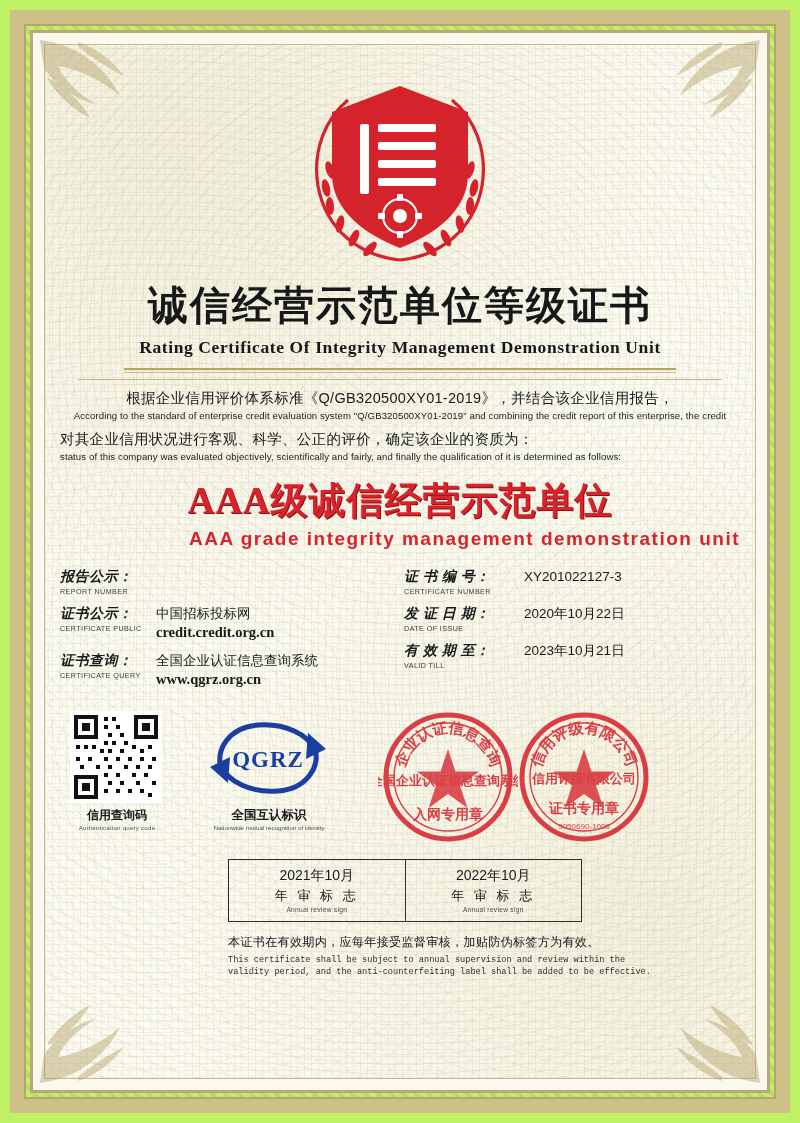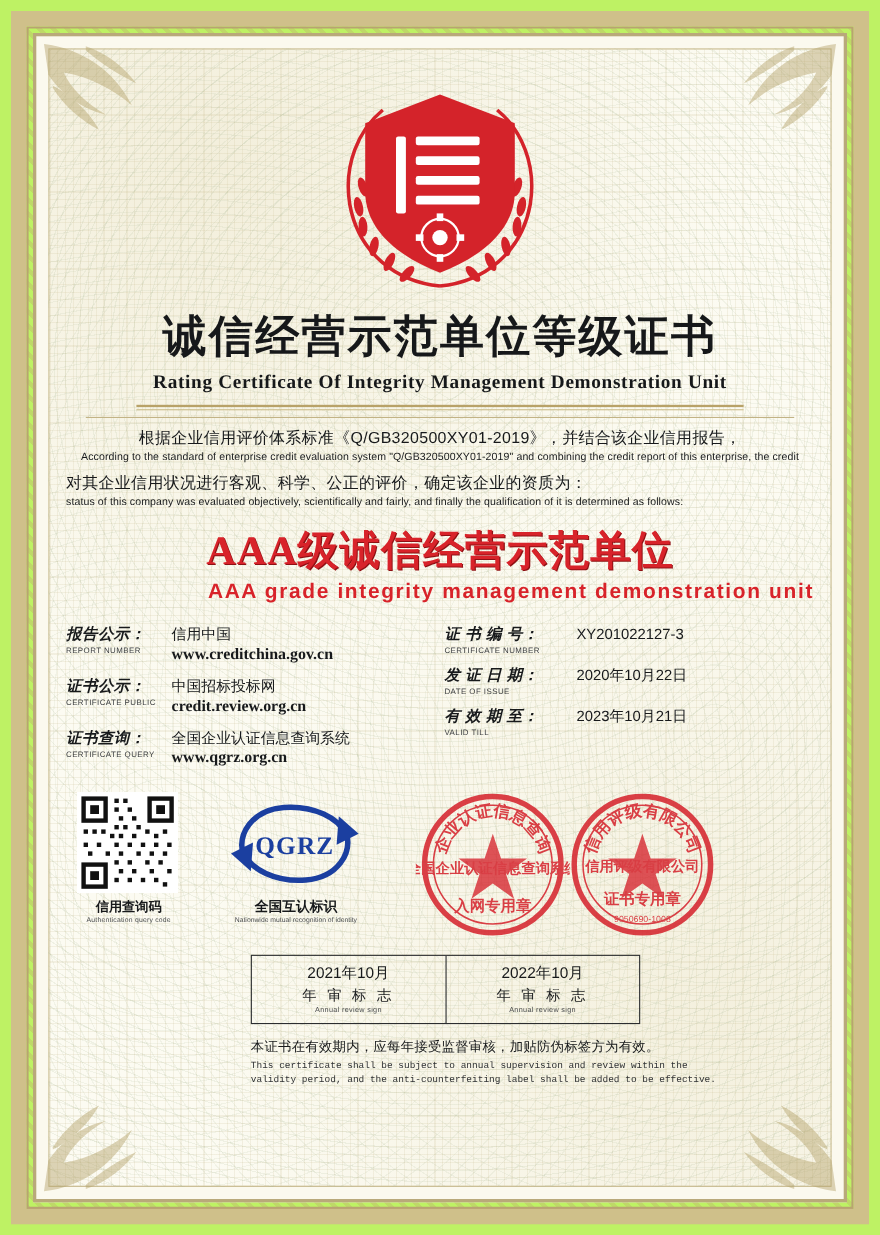--- a/index.html
+++ b/index.html
@@ -249,34 +249,30 @@
     <div class="grade-en">AAA grade integrity management demonstration unit</div>
 
     <div class="info">
       <div class="col-l">
 
         <div class="row">
           <div class="lab">
             <div class="cn">报告公示：</div>
             <div class="en">REPORT NUMBER</div>
           </div>
-          <div class="val">
-            <span>信用中国</span>
-            <span class="line2 val-site">www.creditchina.gov.cn</span>
-          </div>
         </div>
 
         <div class="row">
           <div class="lab">
             <div class="cn">证书公示：</div>
             <div class="en">CERTIFICATE PUBLIC</div>
           </div>
           <div class="val">
             <span>中国招标投标网</span>
-            <span class="line2 val-site">credit.review.org.cn</span>
+            <span class="line2 val-site">credit.credit.org.cn</span>
           </div>
         </div>
 
         <div class="row">
           <div class="lab">
             <div class="cn">证书查询：</div>
             <div class="en">CERTIFICATE QUERY</div>
           </div>
           <div class="val">
             <span>全国企业认证信息查询系统</span>

